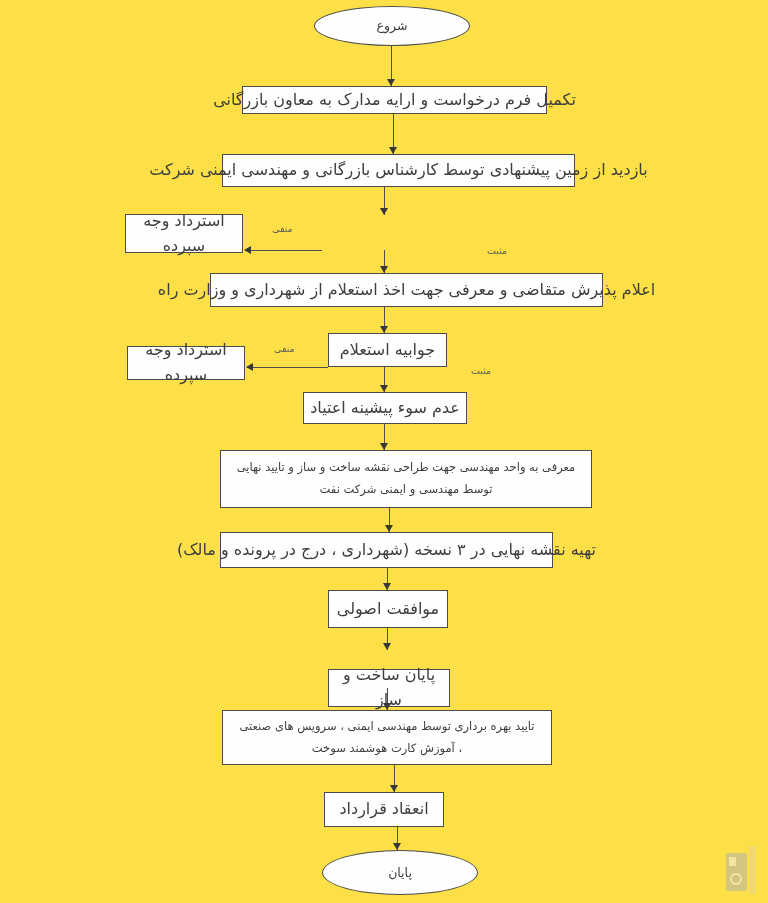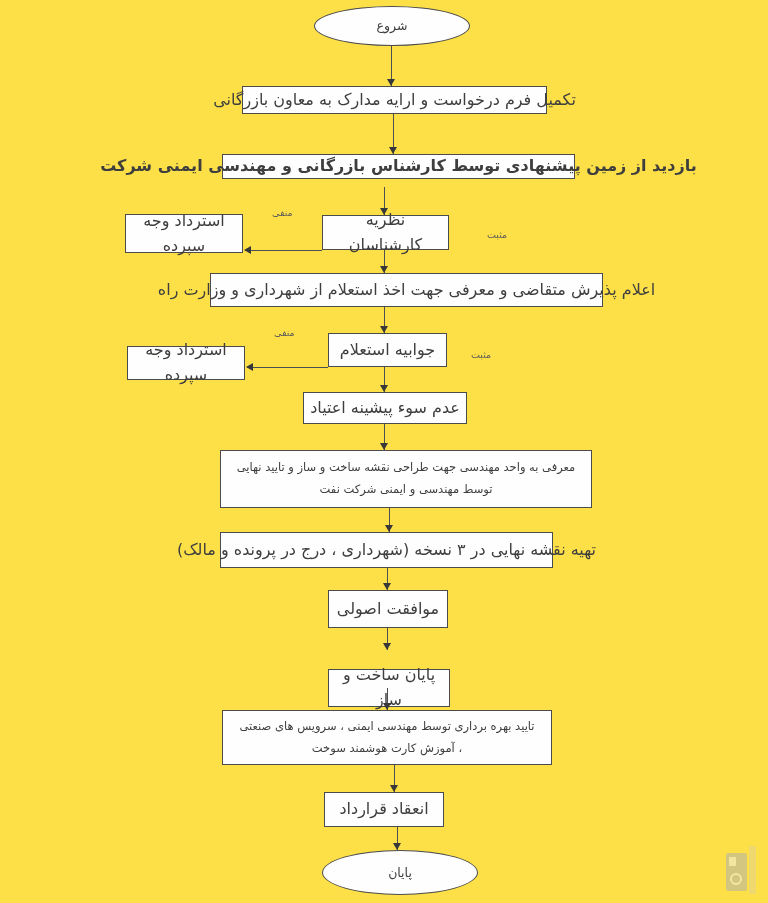--- a/index.html
+++ b/index.html
@@ -32,28 +32,28 @@
   
   .ah { position:absolute; height:0; border-top:1.2px solid #4f4f4f; }
   .ah::before {
     content:""; position:absolute; left:-1px; top:-4.6px;
     width:0; height:0;
     border-top:4px solid transparent; border-bottom:4px solid transparent;
     border-right:7px solid #383838;
   }
   .blabel {
     position:absolute; font-size:9.5px; color:#5a5a5a;
-    direction:rtl; line-height:1;
+    direction:rtl; line-height:1;margin-top:16px;
   }
   
   .p-start {left:314px; top:6px;  width:156px; height:40px;}
   .p-a1  {left:391px; top:46px;  height:40px;}
   .p-n1  {left:242px; top:86px;  width:305px; height:28px;}
   .p-a2  {left:393px; top:114px; height:40px;}
-  .p-n2  {left:222px; top:154px; width:353px; height:25px;font-weight:bold;}
+  .p-n2  {left:222px; top:154px; width:353px; height:33px;}
   .p-a3  {left:384px; top:187px; height:28px;}
   .p-rf1 {left:125px; top:214px; width:118px; height:39px;}
   .p-n3  {left:322px; top:215px; width:127px; height:35px;}
   .p-h1  {left:245px; top:250px; width:77px;}
   .p-neg1{left:272px; top:208px;}
   .p-pos1{left:487px; top:230px;}
   .p-a4  {left:384px; top:250px; height:23px;}
   .p-n4  {left:210px; top:273px; width:393px; height:34px;}
   .p-a5  {left:384px; top:307px; height:26px;}
   .p-n5  {left:328px; top:333px; width:119px; height:34px;}
@@ -101,21 +101,20 @@
   <div class="node terminal p-start">شروع</div>
   <div class="av p-a1"></div>
 
   <div class="node long p-n1">تکمیل فرم درخواست و ارایه مدارک به معاون بازرگانی</div>
   <div class="av p-a2"></div>
 
   <div class="node long p-n2">بازدید از زمین پیشنهادی توسط کارشناس بازرگانی و مهندسی ایمنی شرکت</div>
   <div class="av p-a3"></div>
 
   <div class="node p-rf1">استرداد وجه سپرده</div>
-  <div class="node p-n3">نظریه کارشناسان</div>
   <div class="ah p-h1"></div>
   <span class="blabel p-neg1">منفی</span>
   <span class="blabel p-pos1">مثبت</span>
   <div class="av p-a4"></div>
 
   <div class="node long p-n4">اعلام پذیرش متقاضی و معرفی جهت اخذ استعلام از شهرداری و وزارت راه</div>
   <div class="av p-a5"></div>
 
   <div class="node p-rf2">استرداد وجه سپرده</div>
   <div class="node p-n5">جوابیه استعلام</div>

